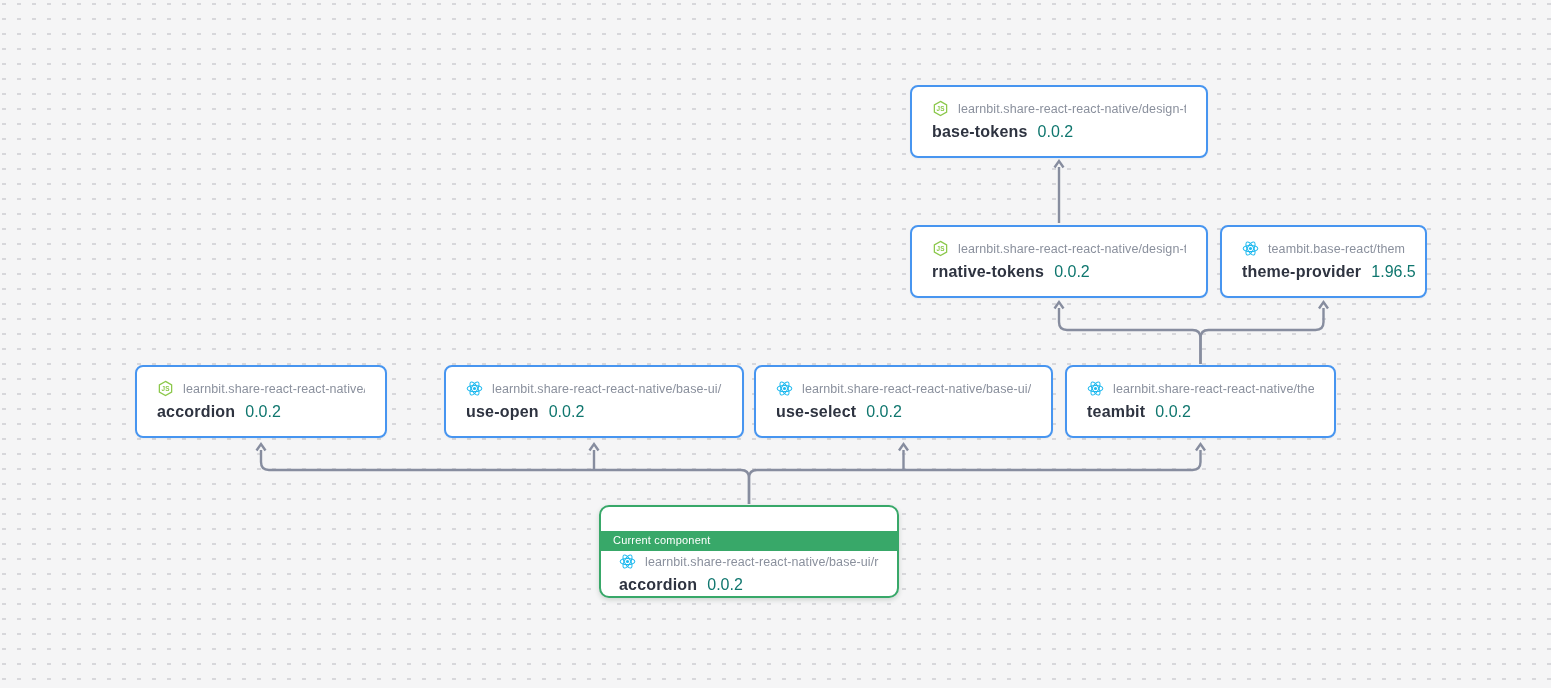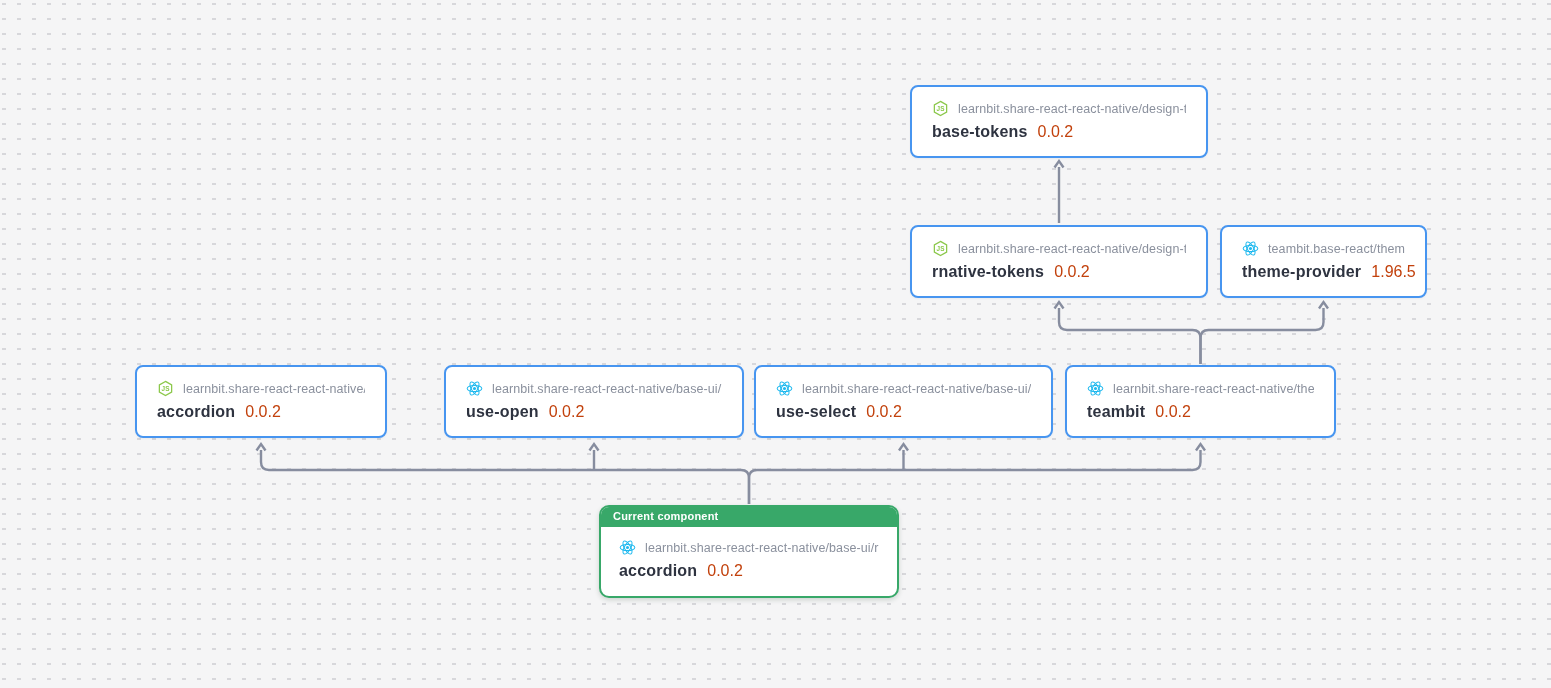--- a/index.html
+++ b/index.html
@@ -37,21 +37,21 @@
   .scope-row {
     display: flex; align-items: center; gap: 9px;
     color: #8a909d; font-size: 12.5px; letter-spacing: 0.1px;
     margin-bottom: 6px; white-space: nowrap; overflow: hidden;
   }
   .name-row {
     display: flex; align-items: center; gap: 10px;
     font-size: 16px; color: #2e3340; white-space: nowrap;
   }
   .comp-name { font-weight: 700; letter-spacing: 0.2px; }
-  .comp-version { font-weight: 400; color: #c2410c; }
+  .comp-version { font-weight: 400; color: #0f766e; }
   .icon { flex: 0 0 auto; display: inline-flex; }
 
   
   #node-base-tokens    { left: 910px;  top: 85px;  width: 298px; height: 73px; }
   #node-rnative-tokens { left: 910px;  top: 225px; width: 298px; height: 73px; }
   #node-theme-provider { left: 1220px; top: 225px; width: 207px; height: 73px; }
   #node-accordion-api  { left: 135px;  top: 365px; width: 252px; height: 73px; }
   #node-use-open       { left: 444px;  top: 365px; width: 300px; height: 73px; }
   #node-use-select     { left: 754px;  top: 365px; width: 299px; height: 73px; }
   #node-mobile         { left: 1065px; top: 365px; width: 271px; height: 73px; }
@@ -65,23 +65,24 @@
     border: 2px solid #38a869;
     border-radius: 10px;
     overflow: hidden;
     cursor: pointer;
     box-shadow: 0 2px 5px rgba(30,60,40,0.18);
     display: flex; flex-direction: column;
   }
   .current-header {
     background: #38a869;
     color: #ffffff;
-    font-size: 11px; font-weight: 700; letter-spacing: 0.2px;
+    font-size: 11px; font-weight: 400; letter-spacing: 0.2px;
     padding: 3px 12px 5px 12px;
     flex: 0 0 auto;
+    margin-top: 24px;
   }
   .current-body {
     flex: 1 1 auto;
     display: flex; flex-direction: column; justify-content: center;
     padding: 2px 18px 6px 18px;
   }
 </style>
 </head>
 <body>
 

